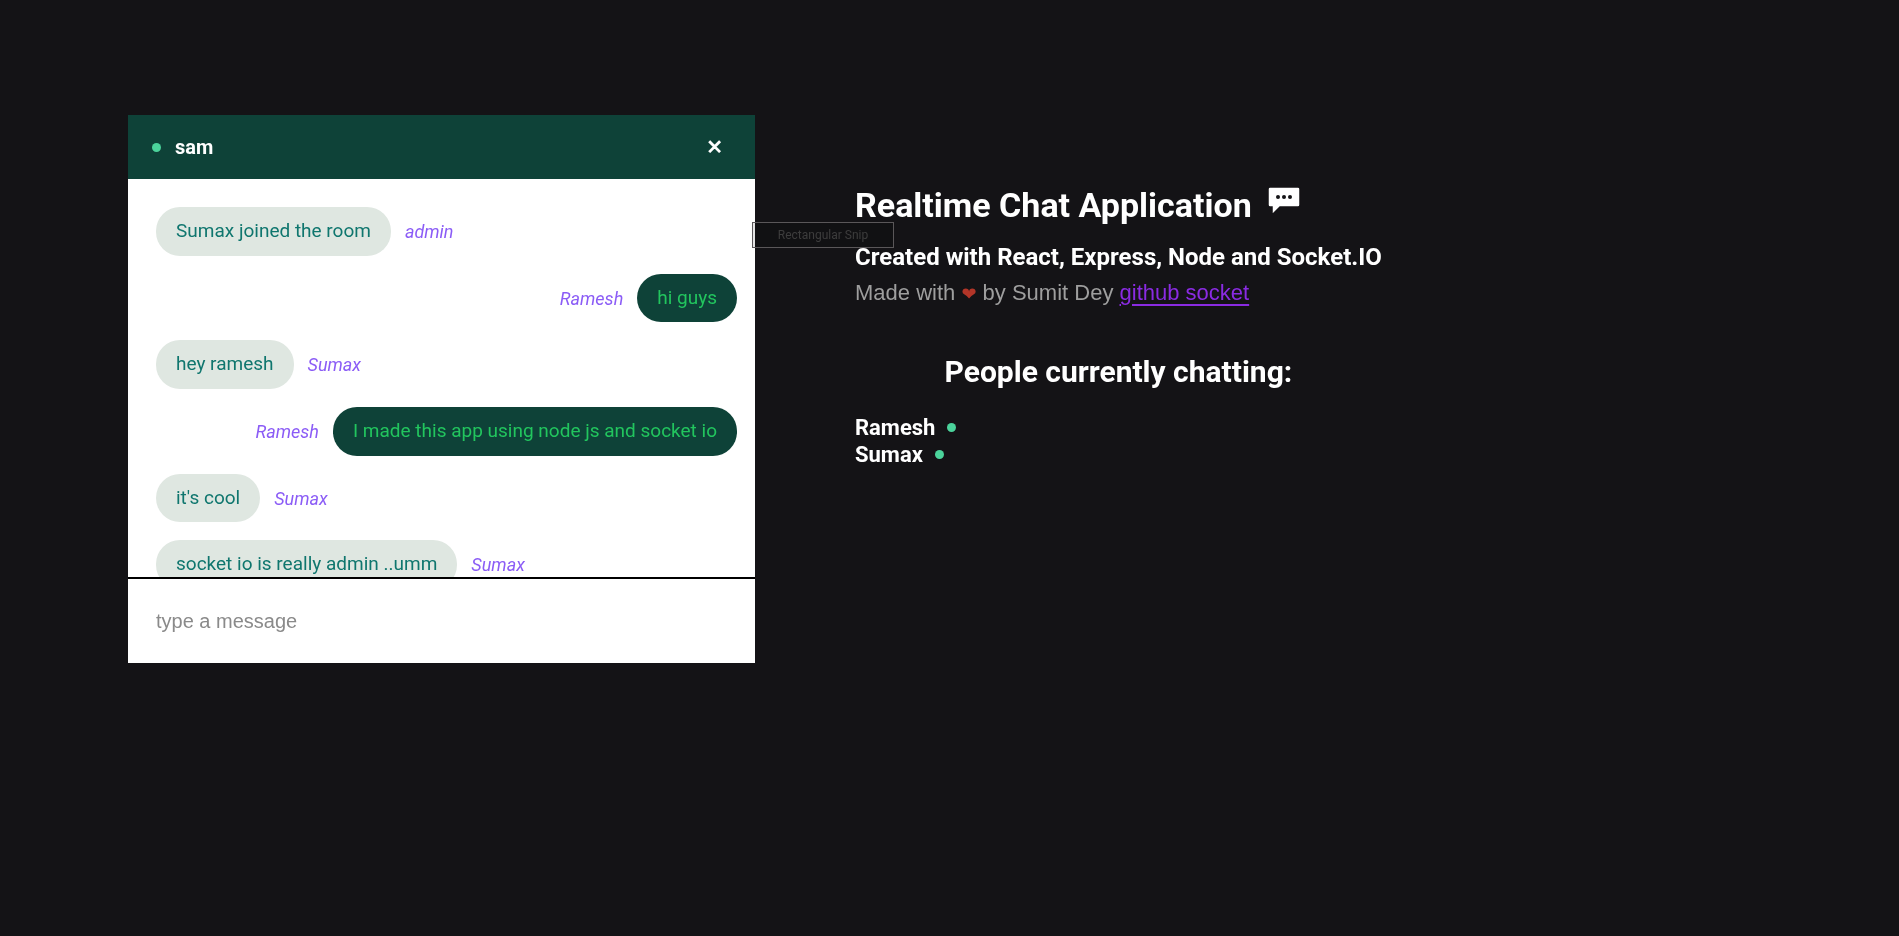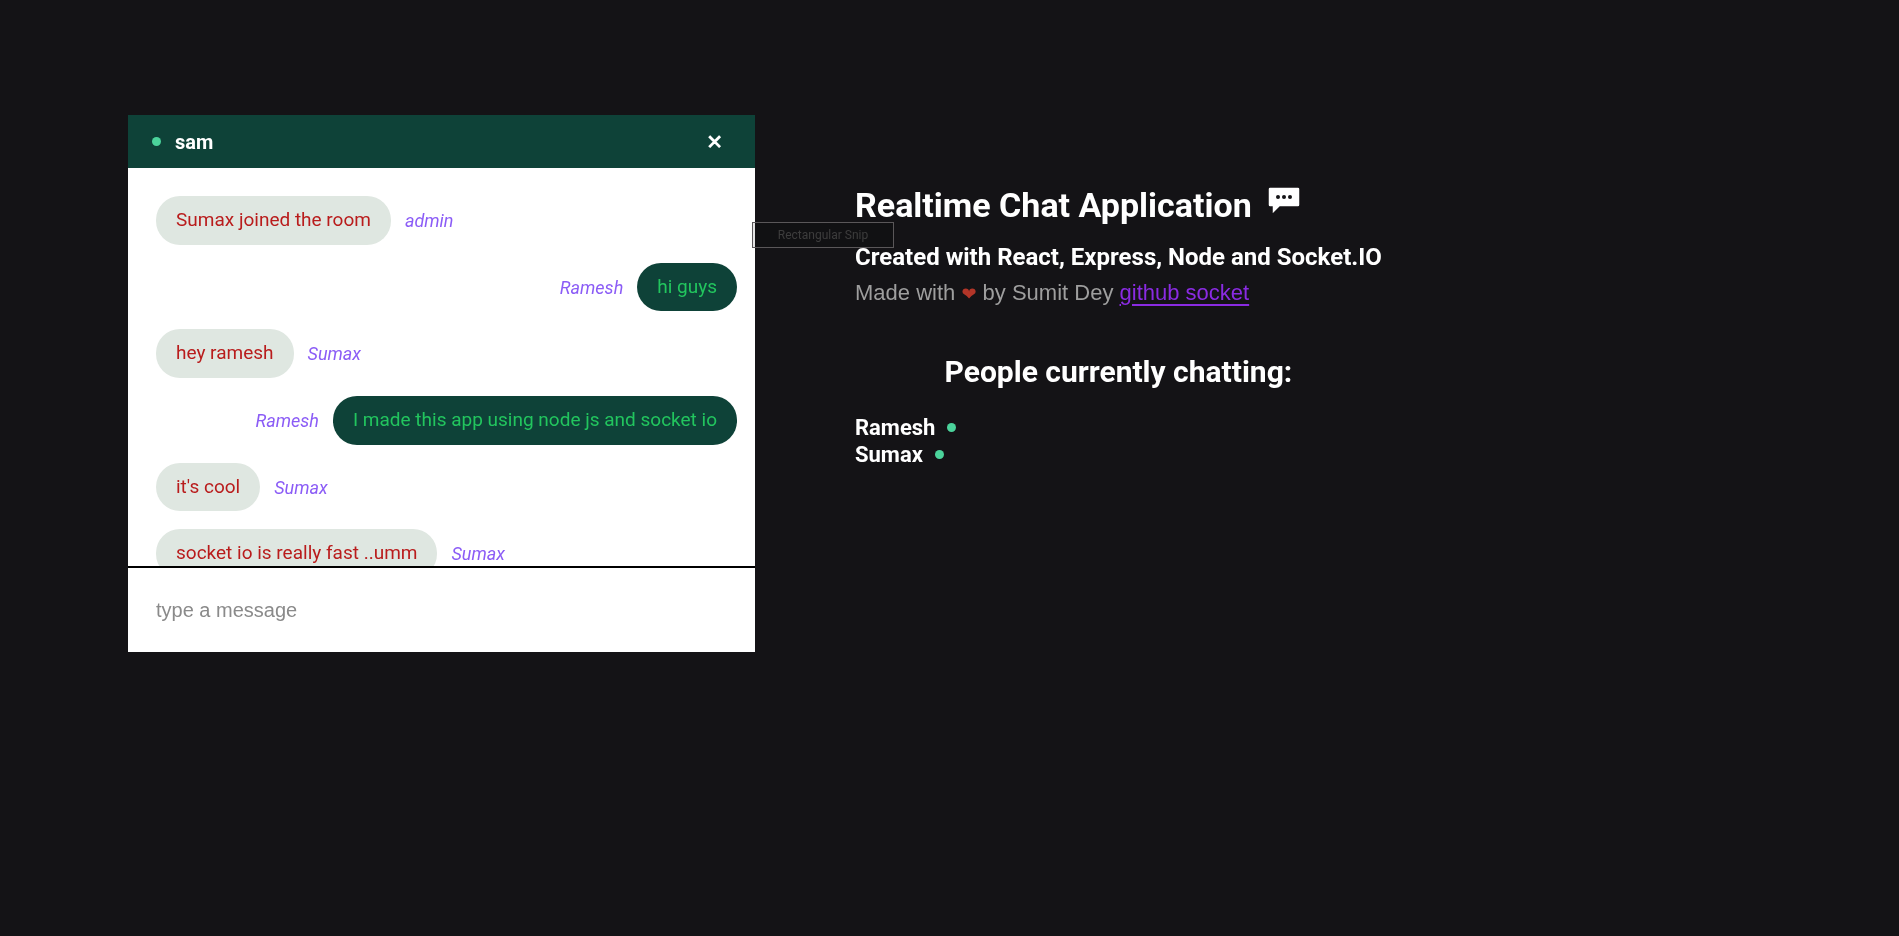--- a/index.html
+++ b/index.html
@@ -19,21 +19,21 @@
       display: flex;
       flex-direction: column;
       box-shadow: 0 0 0 transparent;
     }
     .chat-header {
       background: #0e4238;
       display: flex;
       align-items: center;
       justify-content: space-between;
       padding: 16px 24px;
-      height: 53px;
+      height: 64px;
     }
     .chat-header-left {
       display: flex;
       align-items: center;
       gap: 14px;
     }
     .online-dot {
       width: 9px;
       height: 9px;
       border-radius: 50%;
@@ -71,21 +71,21 @@
     .msg-row.right { justify-content: flex-end; }
     .bubble {
       border-radius: 24px;
       padding: 12px 20px;
       font-size: 19px;
       line-height: 1.3;
       max-width: 420px;
     }
     .bubble.light {
       background: #dfe7e1;
-      color: #b91c1c;
+      color: #0f766e;
     }
     .bubble.dark {
       background: #0e4238;
       color: #22c55e;
     }
     .sender-label {
       color: #8b5cf6;
       font-size: 18px;
       font-style: italic;
     }
@@ -211,21 +211,21 @@
       </div>
       <div class="msg-row right">
         <span class="sender-label">Ramesh</span>
         <div class="bubble dark">I made this app using node js and socket io</div>
       </div>
       <div class="msg-row ">
         <div class="bubble light">it's cool</div>
         <span class="sender-label">Sumax</span>
       </div>
       <div class="msg-row ">
-        <div class="bubble light">socket io is really fast ..umm</div>
+        <div class="bubble light">socket io is really admin ..umm</div>
         <span class="sender-label">Sumax</span>
       </div>
     </div>
 
   <div class="chat-footer">
     <input class="chat-input" type="text" placeholder="type a message" style="">
   </div>
 </div>
 
 <div class="info-panel">

